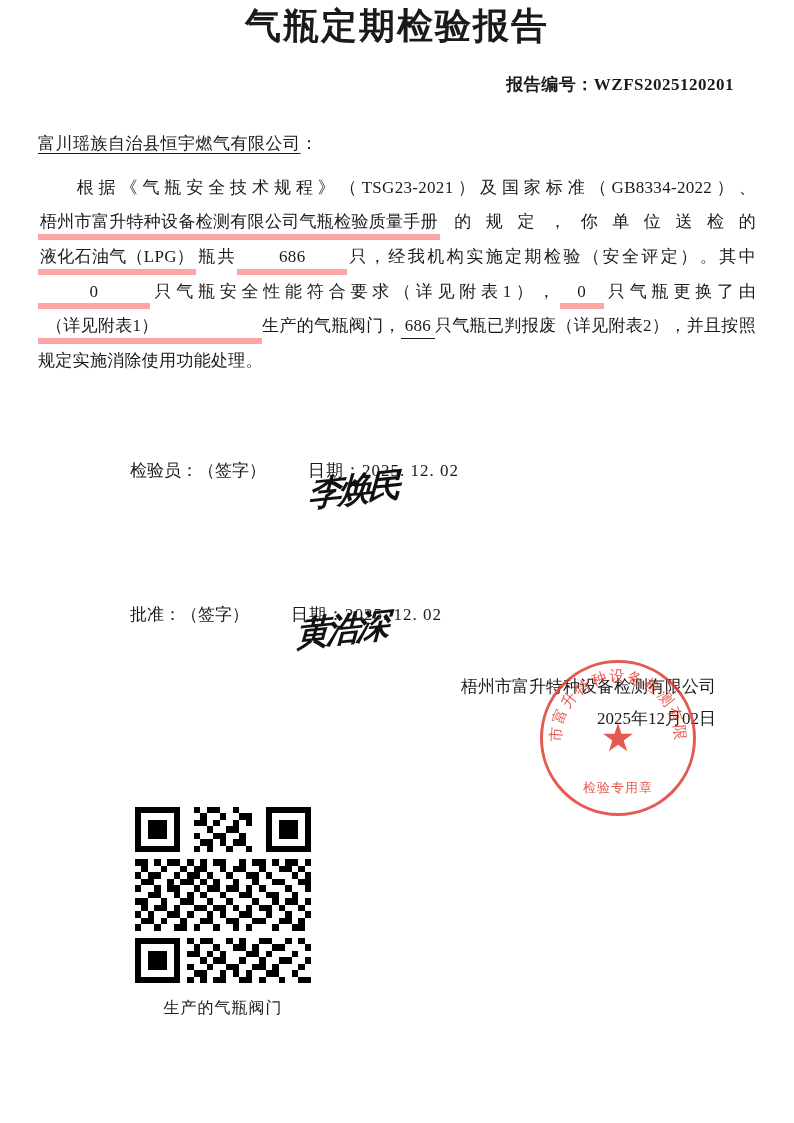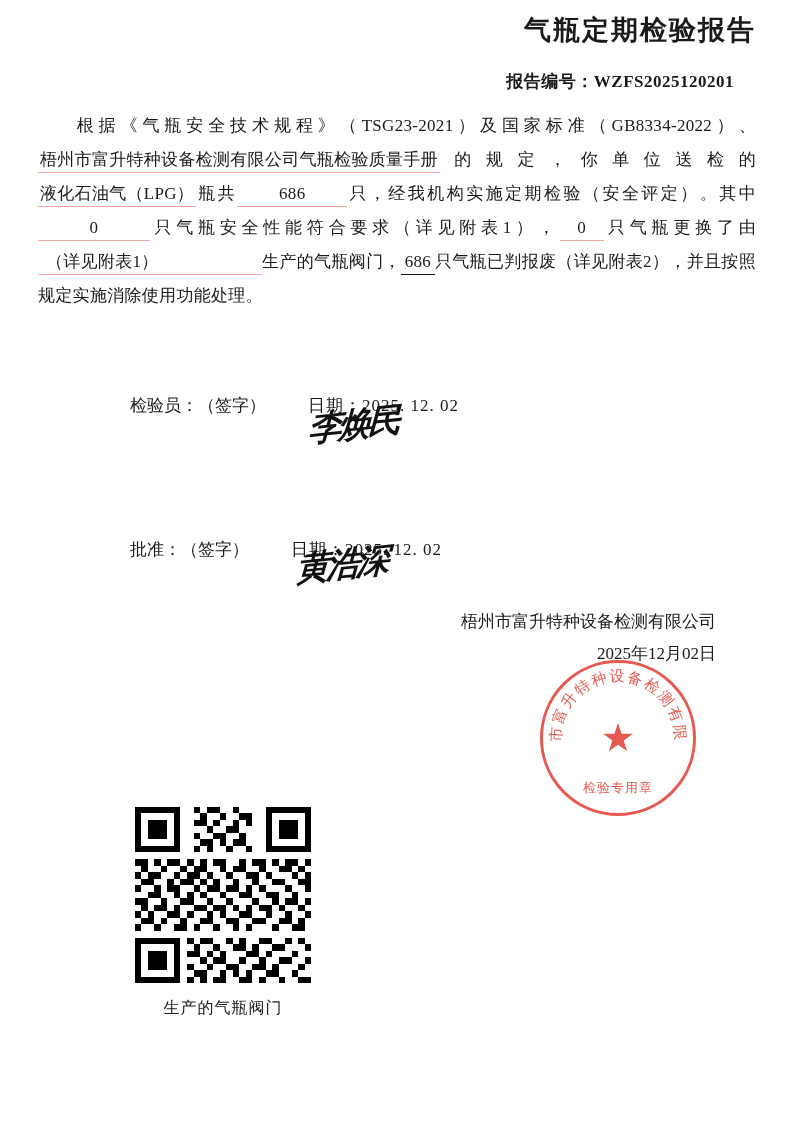--- a/index.html
+++ b/index.html
@@ -15,25 +15,25 @@
     position: relative;
     overflow: hidden;
   }
   .page {
     position: absolute;
     inset: 0;
     padding: 0 38px;
     box-sizing: border-box;
   }
   .doc-title {
-    text-align: right;
-    font-size: 27px;
+    text-align: center;
+    font-size: 36px;
     font-weight: bold;
     letter-spacing: 2px;
-    margin-top: 12px;
+    margin-top: 2px;
     font-family: "Liberation Sans", "DejaVu Sans", sans-serif;
   }
   .report-no {
     text-align: right;
     font-size: 17px;
     margin-top: 22px;
     padding-right: 22px;
     letter-spacing: 0.5px;
     font-weight: bold;
   }
@@ -49,21 +49,21 @@
   .body-text {
     font-size: 17px;
     line-height: 2.0;
     margin-top: 16px;
     text-align: justify;
     letter-spacing: 0.3px;
   }
   .body-text .indent { display: inline-block; width: 34px; }
   .fill {
     display: inline-block;
-    border-bottom: 1px solid #fca5a5;
+    border-bottom: 6px solid #fca5a5;
     text-align: center;
     padding: 0 2px;
     line-height: 1.4;
   }
   .fill.manual  { min-width: 236px; }
   .fill.gas     { min-width: 128px; }
   .fill.count   { min-width: 106px; }
   .fill.qualified { min-width: 108px; }
   .fill.valve-count { min-width: 40px; }
   .fill.valve-maker { min-width: 214px; text-align: left; padding-left: 8px;}
@@ -182,20 +182,23 @@
 <body>
 
 <div class="page">
 
   <div class="doc-title">气瓶定期检验报告</div>
 
   <div class="report-no">
     <span>报告编号：</span><span>WZFS2025120201</span>
   </div>
 
+  <div class="addressee">
+    <span class="u">富川瑶族自治县恒宇燃气有限公司</span><span>：</span>
+  </div>
 
   <div class="body-text">
     <span class="indent"></span><span>根据《气瓶安全技术规程》（TSG23-2021）及国家标准（GB8334-2022）、</span><span class="fill manual">梧州市富升特种设备检测有限公司气瓶检验质量手册</span><span>的规定，你单位送检的</span><span class="fill gas">液化石油气（LPG）</span><span>瓶共</span><span class="fill count">686</span><span>只，经我机构实施定期检验（安全评定）。其中</span><span class="fill qualified">0</span><span>只气瓶安全性能符合要求（详见附表1），</span><span class="fill valve-count">0</span><span>只气瓶更换了由</span><span class="fill valve-maker">（详见附表1）</span><span>生产的气瓶阀门，</span><span class="fill scrap">686</span><span>只气瓶已判报废（详见附表2），并且按照规定实施消除使用功能处理。</span>
   </div>
 
   <div class="sign-block">
 
     <div class="sign-row">
       <span class="label">检验员：（签字）</span>
       <span class="date"><span>日期：</span><span>2025. 12. 02</span></span>

